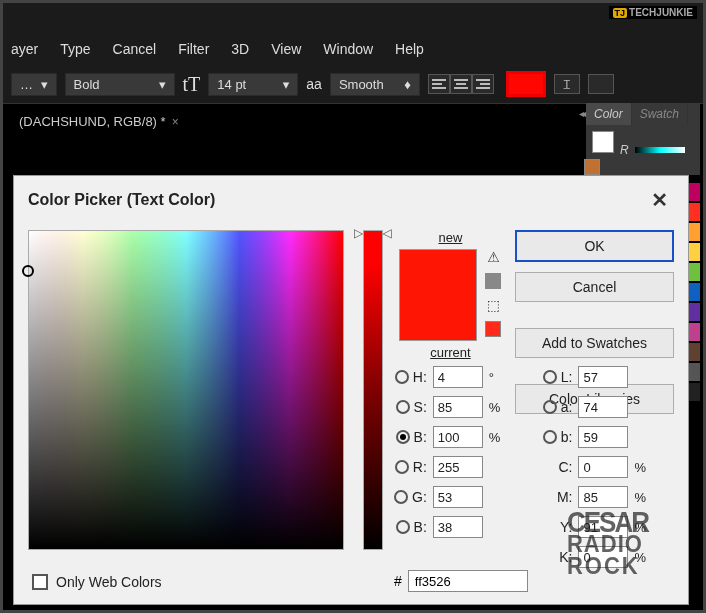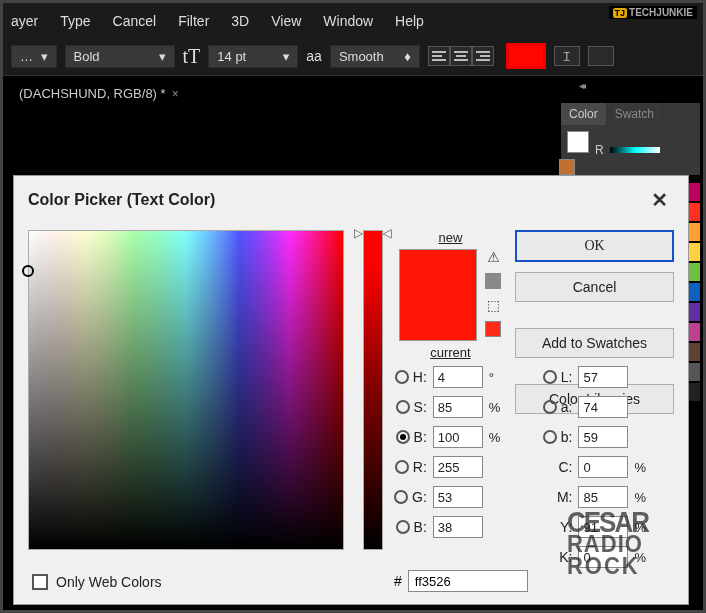--- a/index.html
+++ b/index.html
@@ -17,21 +17,21 @@
   }
   .watermark-top .tj {
     background: #e0a800; color: #000; border-radius: 2px;
     padding: 0 2px; font-size: 9px; display: inline-block;
   }
 
   .menu-bar {
     display: flex; gap: 22px; padding: 10px 8px 8px 8px; font-size: 14px;
     color: #ddd; background: #1b1b1b;
   }
-  .menu-bar span { cursor: default; }
+  .menu-bar span { cursor: default; margin-top: 28px; }
 
   .options-bar {
     display: flex; align-items: center; gap: 8px; padding: 6px 8px;
     background: #1b1b1b; border-bottom: 1px solid #333;
   }
   .combo {
     background: #393939; border: 1px solid #2a2a2a; color: #ddd;
     padding: 3px 8px; font-size: 13px; display: flex; align-items: center;
     justify-content: space-between; min-width: 80px;
   }
@@ -54,22 +54,22 @@
     position: relative;
   }
   .tab {
     color: #ccc; font-size: 13px; padding: 4px 8px;
     display: flex; align-items: center; gap: 6px;
   }
   .tab .close-x { color: #888; font-size: 12px; }
   .collapse-arrows { position: absolute; right: 120px; top: 4px; color: #888; font-size: 10px; letter-spacing: -3px; }
 
   .panels-right {
-    position: absolute; right: 3px; top: 100px; width: 139px;
-    background: #383838; color: #ccc; font-size: 12px;
+    position: absolute; right: 3px; top: 100px; width: 114px;
+    background: #383838; color: #ccc; font-size: 12px; font-style: italic;
   }
   .panel-tabs { display: flex; }
   .panel-tab { padding: 4px 8px; background: #494949; border-right: 1px solid #333; }
   .panel-tab.dim { background: #383838; color: #888; }
   .panel-body { padding: 6px; display: flex; align-items: center; gap: 6px; }
   .mini-swatch { width: 22px; height: 22px; background: #fff; border: 1px solid #888; }
   .mini-swatch.orange { width: 16px; height: 16px; background: #c07030; position: relative; left: -8px; top: 6px; }
   .slider-track { height: 6px; width: 50px; background: linear-gradient(to right, #000, #0ff, #fff); }
 
   .swatches-panel {
@@ -139,21 +139,21 @@
   .big-swatch { width: 78px; height: 92px; display: flex; flex-direction: column; border: 1px solid #999; }
   .big-swatch .half { flex: 1; }
   .mini-col { display: flex; flex-direction: column; gap: 8px; margin-left: 8px; align-items: center; font-size: 14px; color: #333; }
   .mini-sw { width: 16px; height: 16px; border: 1px solid #888; }
 
   .btn-col { width: 160px; display: flex; flex-direction: column; gap: 10px; }
   .btn {
     background: #e9e9e9; border: 1px solid #adadad; padding: 6px 0;
     font-size: 14px; text-align: center; color: #222;
   }
-  .btn.primary { border: 2px solid #1850c8; font-family: Liberation Serif, serif; }
+  .btn.primary { border: 2px solid #1850c8; }
 
   .fields {
     position: absolute; left: 380px; top: 190px;
     display: grid; grid-template-columns: auto 50px auto 28px auto 50px auto;
     gap: 8px 6px; align-items: center; font-size: 14px; color: #222;
   }
   .radio { width: 14px; height: 14px; border: 2px solid #555; border-radius: 50%; display: inline-block; position: relative; }
   .radio.checked::after { content: ""; position: absolute; inset: 2px; background: #000; border-radius: 50%; }
   .fld-label { display: flex; align-items: center; gap: 4px; justify-content: flex-end; }
   input.num {

